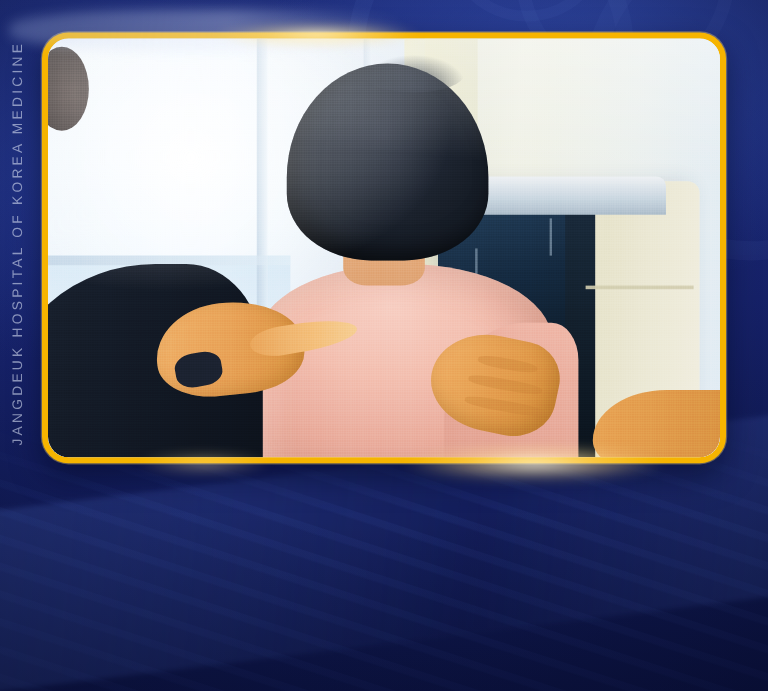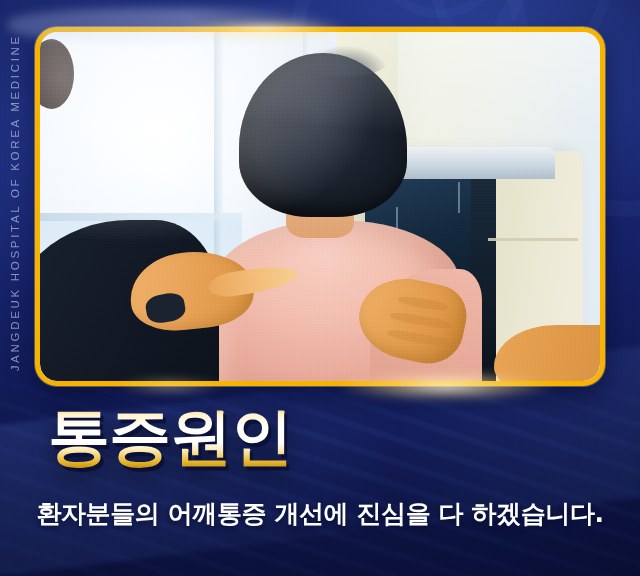--- a/index.html
+++ b/index.html
@@ -418,17 +418,15 @@
       <div class="ph-washtop"></div>
       <div class="ph-grain"></div>
     </div>
   </div>
 
   <div class="frame-sheen-topleft"></div>
   <div class="frame-glow-top"></div>
   <div class="frame-glow-botleft"></div>
   <div class="frame-glow-bot"></div>
 
-  <div class="headline">통증원인</div>
-
-  <div class="subtitle"><span>환자분들의 </span><span class="em">어깨통증 개선</span><span>에 진심을 다 하겠습니다.</span></div>
+
 
 </div>
 
 </body></html>

